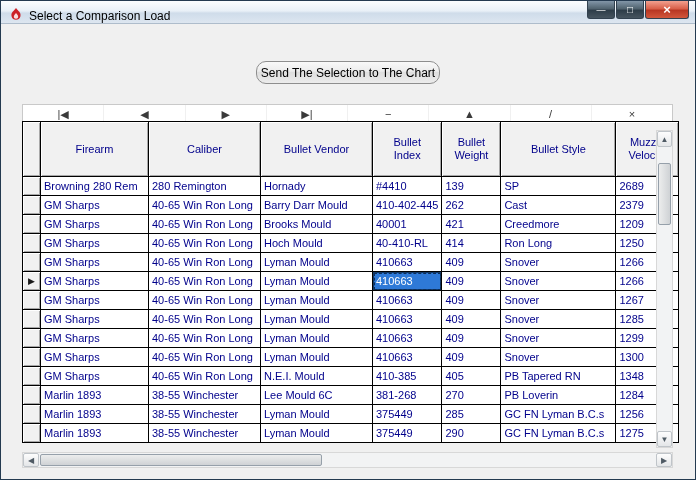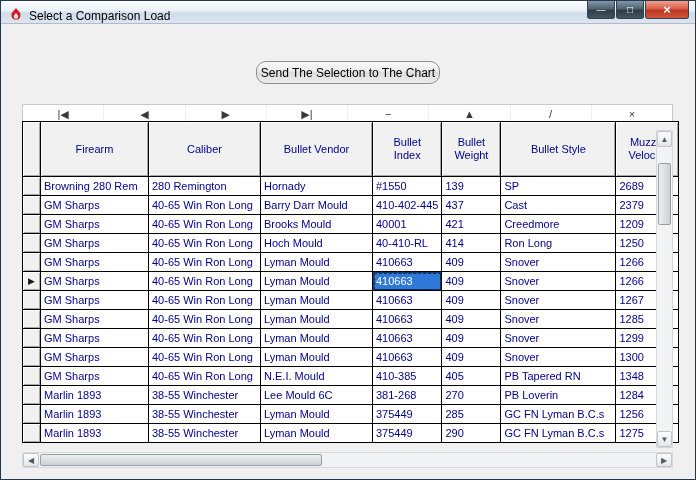--- a/index.html
+++ b/index.html
@@ -179,32 +179,32 @@
             <th>Bullet Style</th>
             <th class="pad-wrap">Muzzle Velocity</th>
           </tr>
         </thead>
       <tbody id="grid-body">
           <tr>
             <td class="ind"></td>
             <td>Browning 280 Rem</td>
             <td>280 Remington</td>
             <td>Hornady</td>
-            <td>#1550</td>
+            <td>#4410</td>
             <td>139</td>
             <td>SP</td>
             <td>2689</td>
           </tr>
           <tr>
             <td class="ind"></td>
             <td>GM Sharps</td>
             <td>40-65 Win Ron Long</td>
             <td>Barry Darr Mould</td>
             <td>410-402-445</td>
-            <td>437</td>
+            <td>262</td>
             <td>Cast</td>
             <td>2379</td>
           </tr>
           <tr>
             <td class="ind"></td>
             <td>GM Sharps</td>
             <td>40-65 Win Ron Long</td>
             <td>Brooks Mould</td>
             <td>40001</td>
             <td>421</td>

